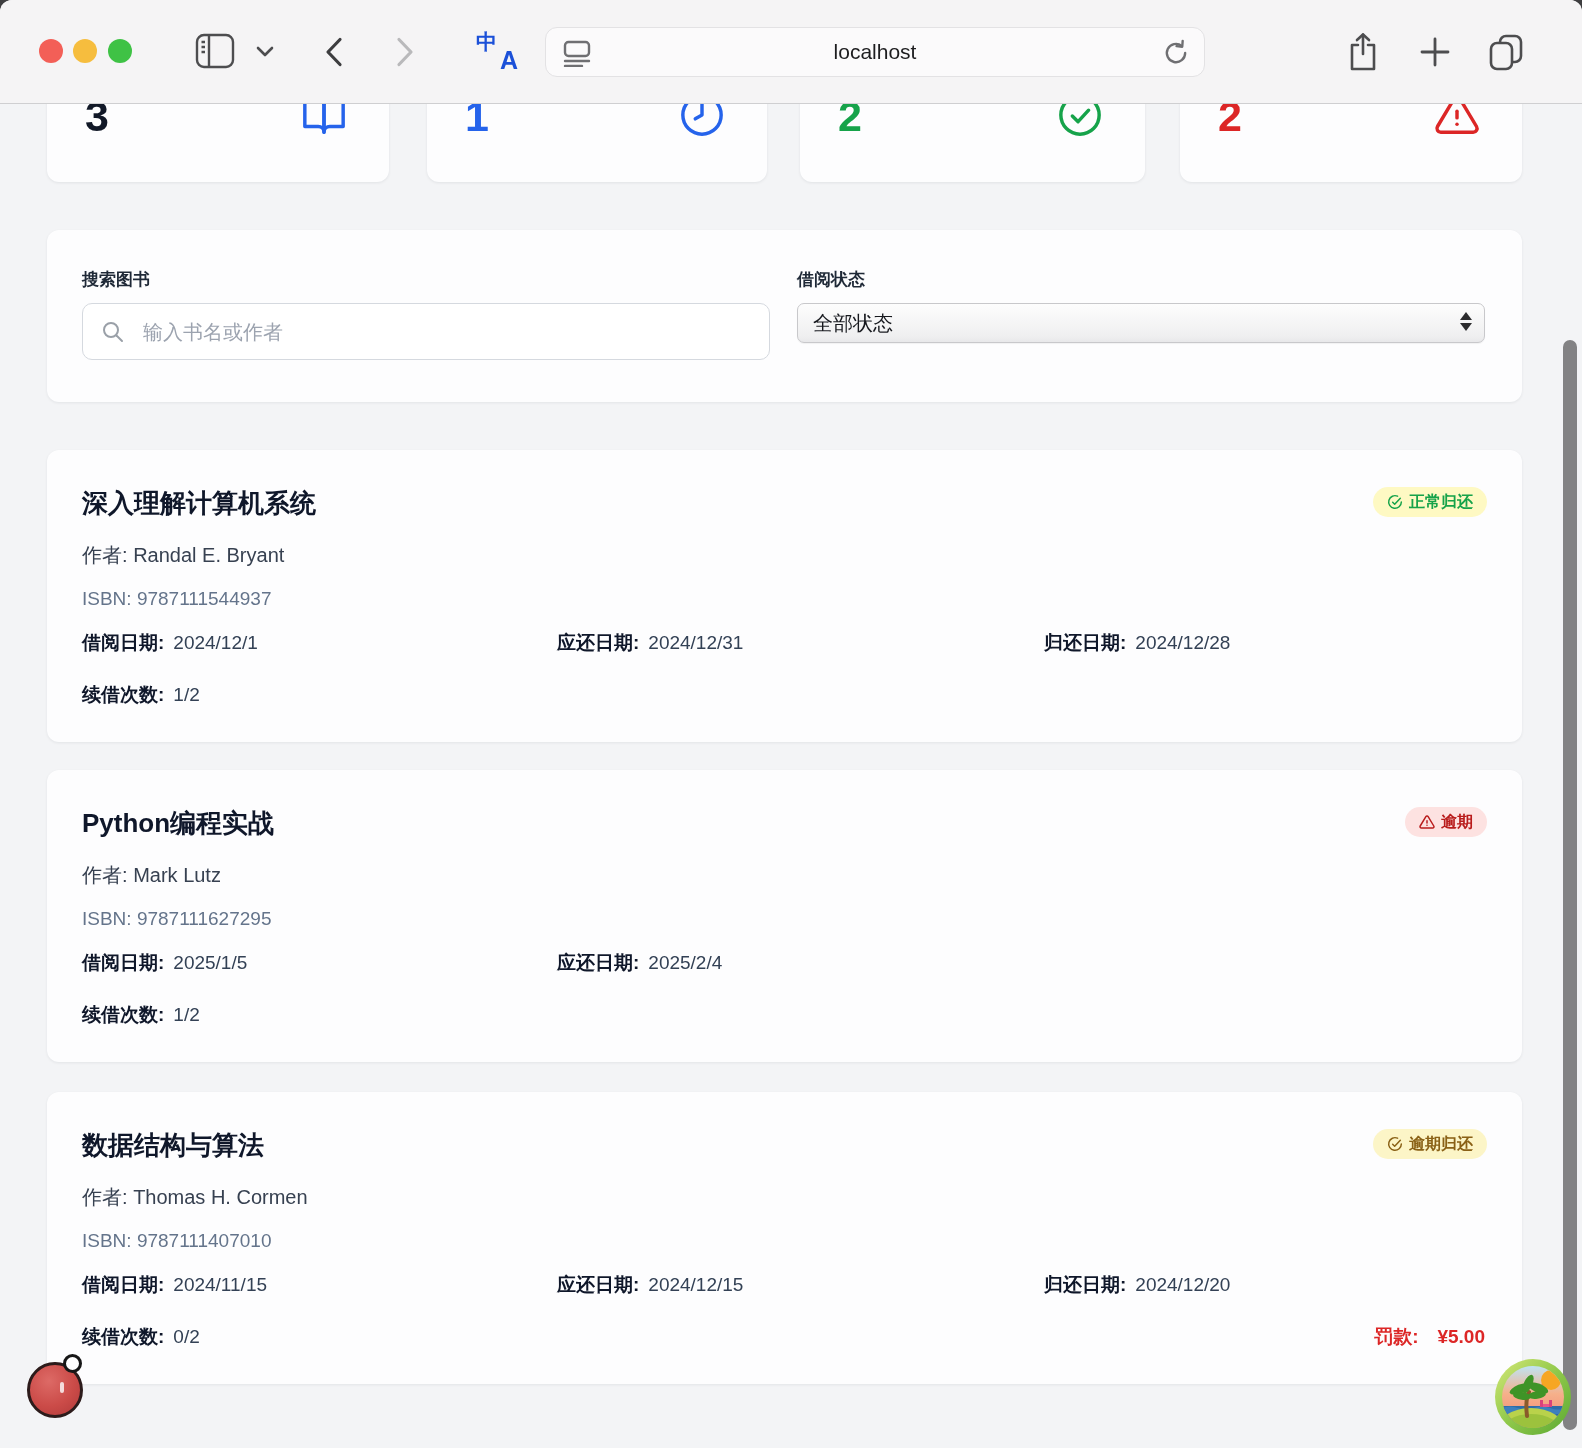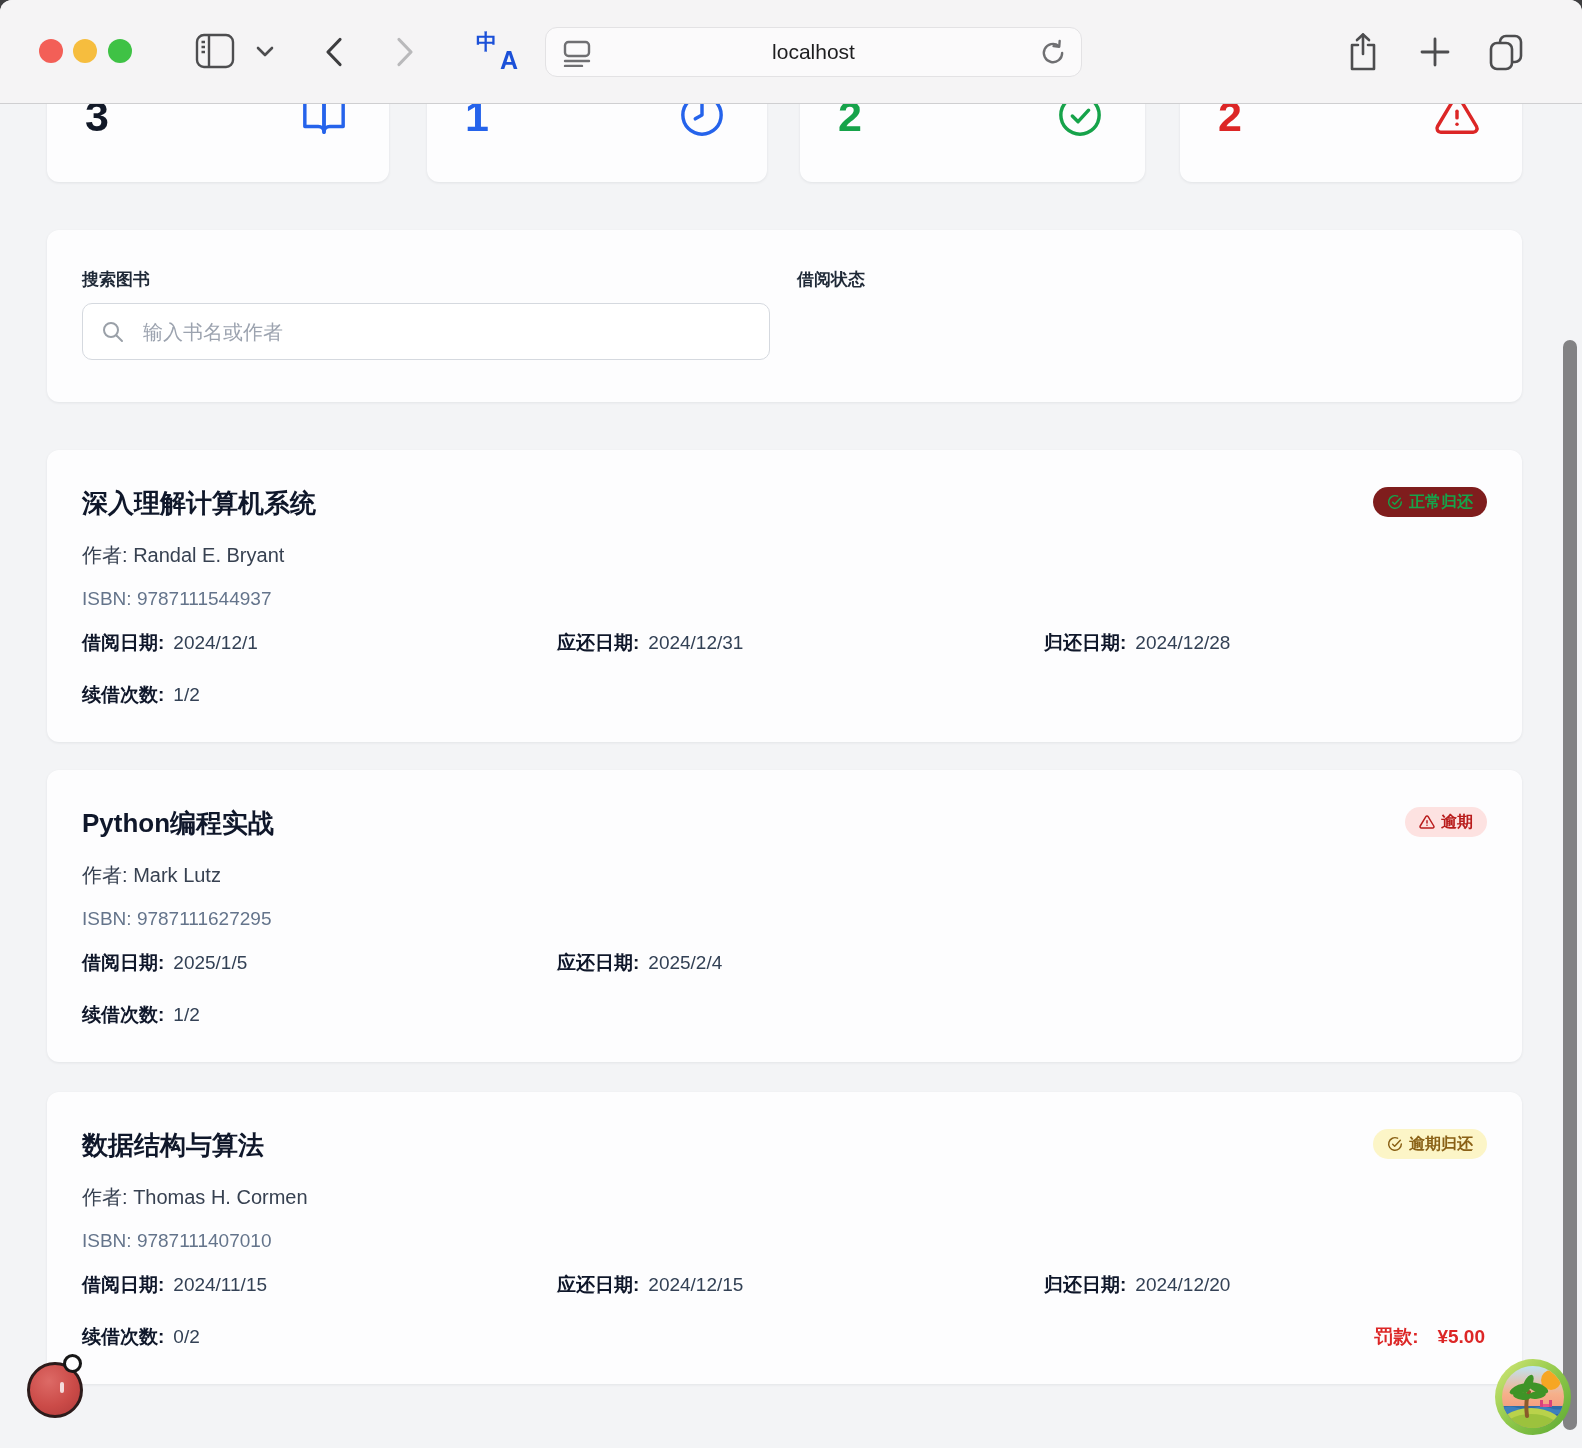--- a/index.html
+++ b/index.html
@@ -10,21 +10,21 @@
   .tl{position:absolute;top:39px;width:24px;height:24px;border-radius:50%;}
   .tl.red{left:39px;background:#f35f57;}
   .tl.yellow{left:73px;background:#f6bd3e;}
   .tl.green{left:108px;background:#3fc245;}
   .tbtn{position:absolute;display:flex;align-items:center;justify-content:center;color:#4d4d4f;background:none;border:none;padding:0;}
   .tbtn svg{display:block;}
   .disabled{color:#b9b9bb;}
   .translate{color:#1b50d8;font-weight:bold;width:44px;height:42px;position:absolute;left:476px;top:31px;}
   .translate .zh{position:absolute;left:0;top:-3px;font-size:21px;}
   .translate .en{position:absolute;right:2px;bottom:-2px;font-size:25px;}
-  .urlbar{position:absolute;left:545px;top:27px;width:537px;height:50px;border-radius:12px;background:#fbfafb;border:1px solid #e3e2e4;box-sizing:border-box;}
+  .urlbar{position:absolute;left:545px;top:27px;width:660px;height:50px;border-radius:12px;background:#fbfafb;border:1px solid #e3e2e4;box-sizing:border-box;}
   .url-text{position:absolute;left:0;right:0;top:0;line-height:48px;text-align:center;font-size:21px;color:#1d1d1f;}
   .reader{position:absolute;left:16px;top:11px;color:#6f6f72;}
   .reload{position:absolute;right:14px;top:11px;color:#6f6f72;}
 
   
   .stat-card{position:absolute;top:30px;height:152px;background:#fdfdfe;border-radius:12px;box-shadow:0 1px 3px rgba(16,24,40,.08);z-index:1;}
   .stat-num{position:absolute;left:38px;top:62px;font-size:43px;font-weight:bold;letter-spacing:-1px;}
   .stat-ic{position:absolute;right:42px;top:62px;}
 
   .panel{position:absolute;left:47px;width:1475px;background:#fdfdfe;border-radius:12px;box-shadow:0 1px 3px rgba(16,24,40,.07);z-index:1;}
@@ -37,21 +37,21 @@
   .select{position:absolute;left:750px;top:73px;width:688px;height:40px;box-sizing:border-box;border:1px solid #c8c8cb;border-radius:7px;background:linear-gradient(180deg,#fdfdfd 0%,#efeff0 85%,#e8e8ea 100%);box-shadow:0 1px 1px rgba(0,0,0,.05);}
   .select .sel-text{position:absolute;left:15px;top:0;line-height:38px;font-size:20px;color:#16181d;}
   .select .spin{position:absolute;right:12px;top:8px;display:flex;flex-direction:column;gap:3px;}
   .select .spin i{display:block;width:0;height:0;border-left:6px solid transparent;border-right:6px solid transparent;}
   .select .spin .up{border-bottom:8px solid #2c2c2e;}
   .select .spin .dn{border-top:8px solid #2c2c2e;}
 
   .book{height:292px;}
   .bk-title{position:absolute;left:35px;top:36px;font-size:26px;font-weight:bold;color:#0f172a;}
   .badge{position:absolute;right:35px;top:37px;height:30px;border-radius:15px;display:flex;align-items:center;gap:6px;padding:0 14px;font-size:16px;font-weight:bold;}
-  .badge--success{background:#7f1d1d;color:#16a34a;}
+  .badge--success{background:#fef9c3;color:#16a34a;}
   .badge--danger{background:#fde2e1;color:#b91c1c;}
   .badge--warning{background:#fcf5c7;color:#8a6116;}
   .bk-author{position:absolute;left:35px;top:92px;font-size:20px;color:#374151;}
   .bk-isbn{position:absolute;left:35px;top:138px;font-size:19px;color:#64748b;}
   .bk-dates{position:absolute;left:35px;top:180px;right:35px;font-size:19px;}
   .dcol{position:absolute;top:0;white-space:nowrap;}
   .dcol.c0{left:0;} .dcol.c1{left:475px;} .dcol.c2{left:962px;}
   .dlabel{font-weight:bold;color:#0f172a;margin-right:9px;}
   .dval{color:#334155;}
   .bk-renew{position:absolute;left:35px;top:232px;font-size:19px;}
@@ -113,20 +113,27 @@
     <div class="search-box">
       <span class="search-glyph">
         <svg width="24" height="24" viewBox="0 0 24 24" fill="none" stroke="currentColor" stroke-width="2" stroke-linecap="round">
             <circle cx="10" cy="10" r="7"></circle>
             <line x1="15.5" y1="15.5" x2="21" y2="21"></line>
           </svg>
       </span>
       <input type="text" placeholder="输入书名或作者" style="">
     </div>
     <div class="flabel" style="left:750px;">借阅状态</div>
+    <div class="select">
+      <span class="sel-text">全部状态</span>
+      <span class="spin">
+          <i class="up"></i>
+          <i class="dn"></i>
+        </span>
+    </div>
   </div>
 
   <div class="panel book" style="top:450px;">
     <div class="bk-title">深入理解计算机系统</div>
     <div class="badge badge--success">
       <svg width="16" height="16" viewBox="0 0 24 24" fill="none" stroke="currentColor" stroke-width="2.2" stroke-linecap="round" stroke-linejoin="round">
           <path d="M21.5 12a9.5 9.5 0 1 1-5.6-8.7"></path>
           <polyline points="8.5 12.5 11.5 15.5 20 6.5"></polyline>
         </svg>
       <span>正常归还</span>

